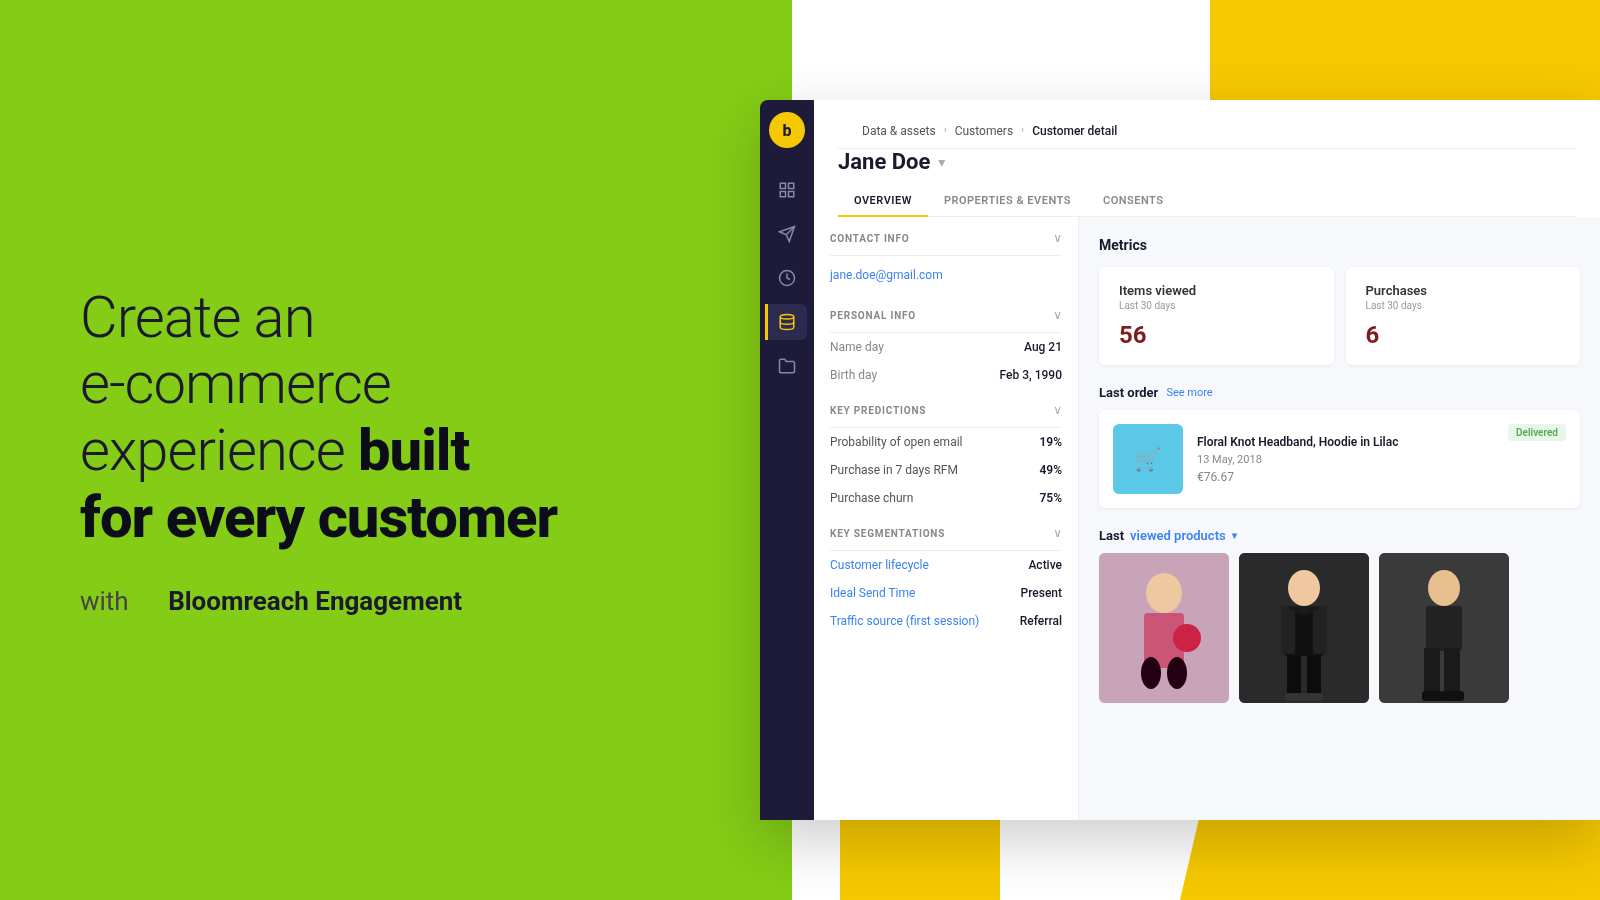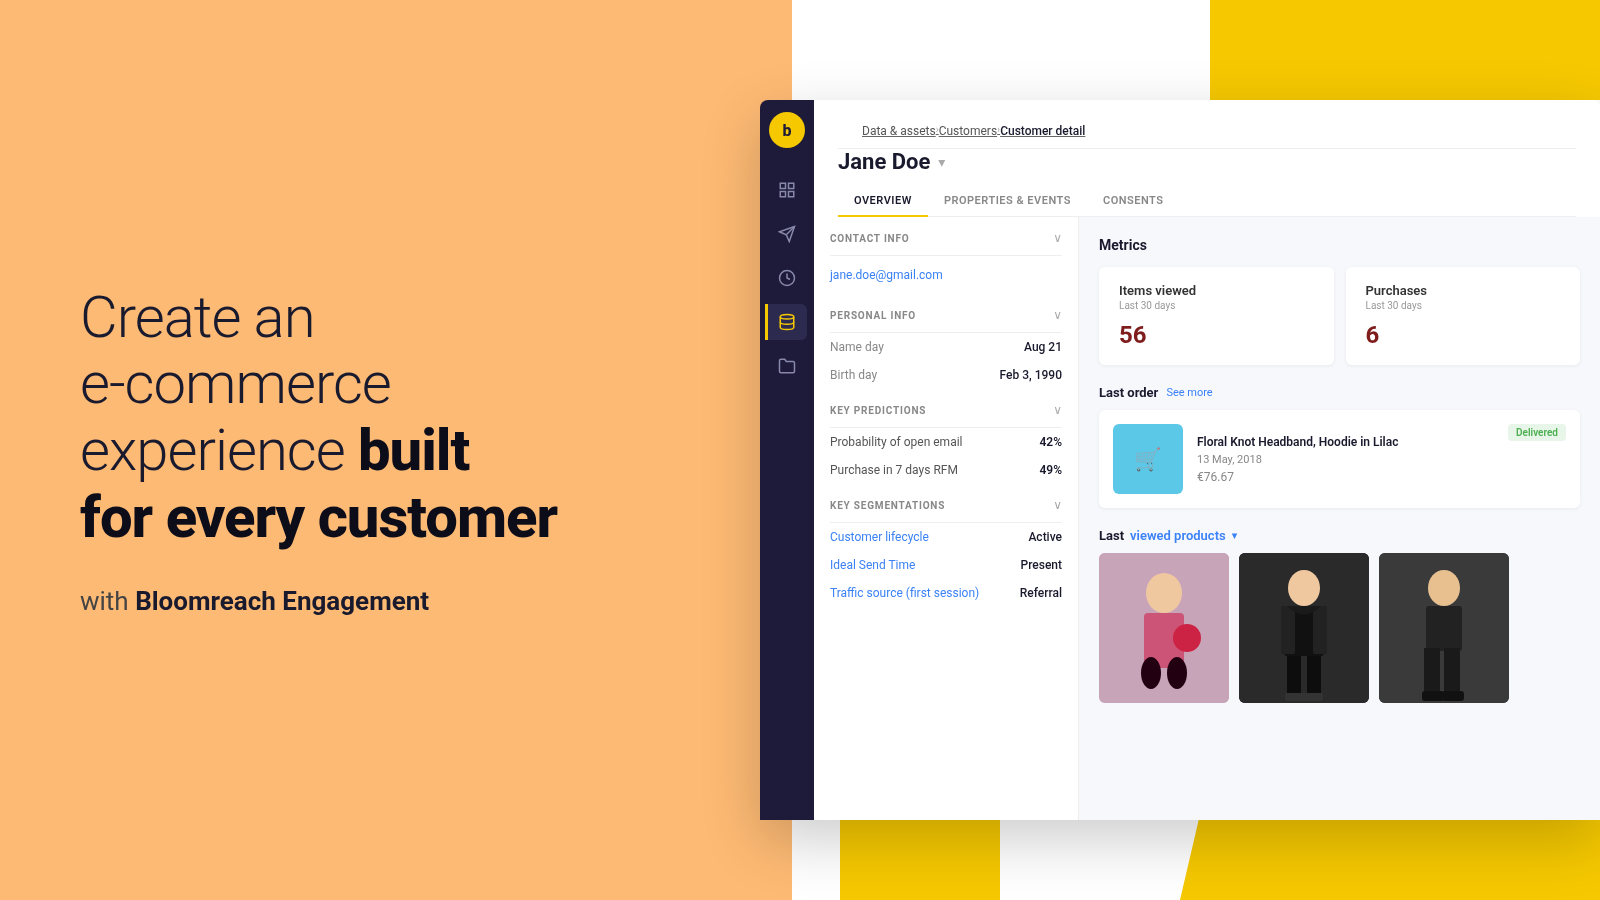--- a/index.html
+++ b/index.html
@@ -12,21 +12,21 @@
       position: relative;
     }
 
     
     .hero {
       position: absolute;
       left: 0;
       top: 0;
       width: 792px;
       height: 900px;
-      background: #fdba74;
+      background: #84cc16;
       display: flex;
       flex-direction: column;
       justify-content: center;
       padding: 80px 80px;
     }
 
     .hero-text {
       font-size: 58px;
       line-height: 1.15;
       color: #1a1a2e;
@@ -42,20 +42,21 @@
     .hero-subtitle {
       margin-top: 36px;
       font-size: 26px;
       color: #444;
       font-weight: 400;
     }
 
     .hero-subtitle strong {
       font-weight: 700;
       color: #1a1a2e;
+      margin-left: 33px;
     }
 
     
     .yellow-top-right {
       position: absolute;
       top: 0;
       right: 0;
       width: 390px;
       height: 100px;
       background: #f5c800;
@@ -149,25 +150,24 @@
       flex: 1;
       background: #f7f8fc;
       overflow: hidden;
     }
 
     
     .breadcrumb {
       background: #ffffff;
       padding: 10px 24px;
       display: flex;
-      gap: 0;
+      gap: 8px;
       font-size: 12px;
       color: #666;
       border-bottom: 1px solid #eee;
-      text-decoration: underline;
     }
 
     .breadcrumb-separator {
       color: #aaa;
       font-size: 10px;
     }
 
     .breadcrumb-link {
       color: #555;
     }
@@ -603,25 +603,29 @@
           <span class="info-value">Feb 3, 1990</span>
         </div>
 
         <div class="section-header">
           <span class="section-title">KEY PREDICTIONS</span>
           <span class="section-chevron">∨</span>
         </div>
         <div class="section-divider"></div>
         <div class="prediction-row">
           <span class="prediction-label">Probability of open email</span>
-          <span class="prediction-value">42%</span>
+          <span class="prediction-value">19%</span>
         </div>
         <div class="prediction-row">
           <span class="prediction-label">Purchase in 7 days RFM</span>
           <span class="prediction-value">49%</span>
+        </div>
+        <div class="prediction-row">
+          <span class="prediction-label">Purchase churn</span>
+          <span class="prediction-value">75%</span>
         </div>
 
         <div class="section-header">
           <span class="section-title">KEY SEGMENTATIONS</span>
           <span class="section-chevron">∨</span>
         </div>
         <div class="section-divider"></div>
         <div class="info-row">
           <a class="segmentation-link">Customer lifecycle</a>
           <span class="segmentation-value">Active</span>

